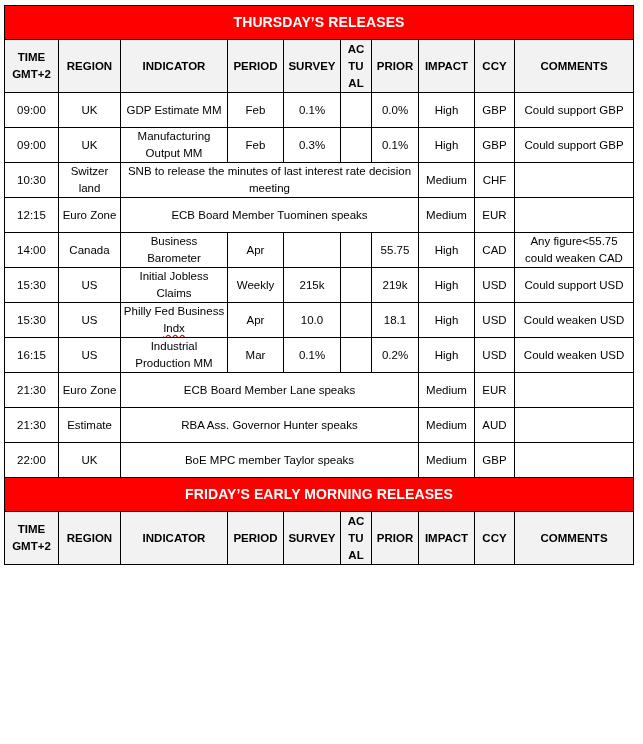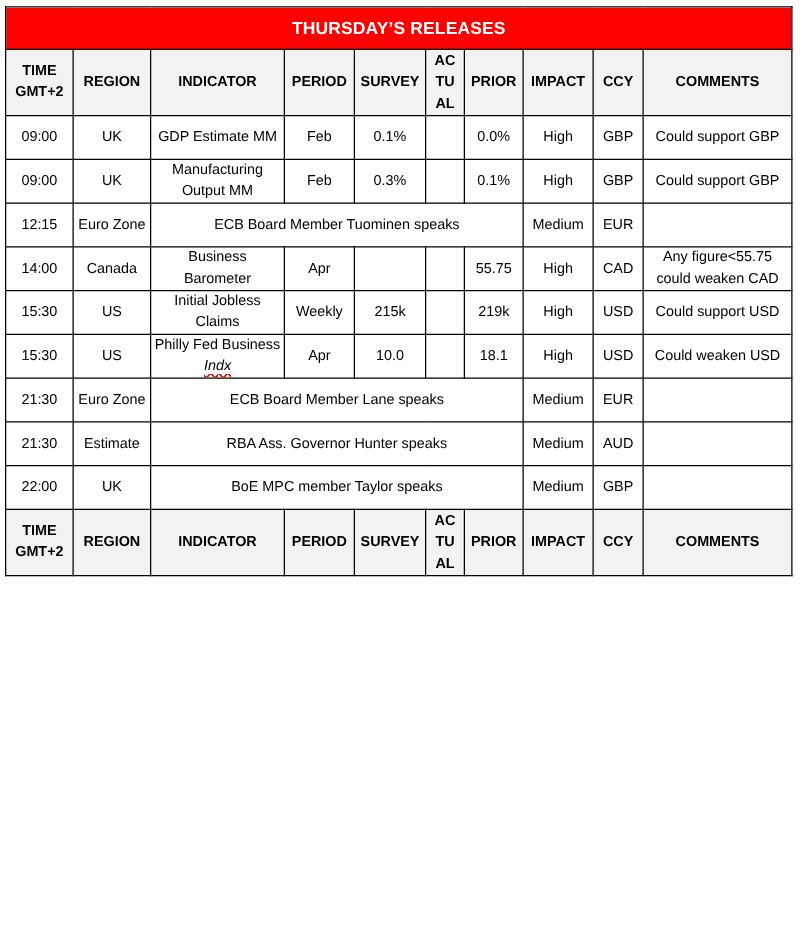--- a/index.html
+++ b/index.html
@@ -7,21 +7,21 @@
          font-family:"Liberation Sans", "DejaVu Sans", sans-serif; color:#000; }
   .wrap { position:absolute; left:4px; top:5px; width:629px; }
   table { border-collapse:collapse; width:629px; table-layout:fixed; }
   td, th { border:1px solid #000; text-align:center; vertical-align:middle;
            font-size:11.5px; line-height:17px; padding:0 2px; overflow:hidden; }
   th { background:#f2f2f2; font-weight:bold; font-size:11.5px; }
   .title td { background:#ff0000; color:#fff; font-weight:bold; font-size:14px;
               height:33px; border:1px solid #000; letter-spacing:0.1px; }
   tr.hdr th { height:52px; }
   tr.row td { height:34px; }
-  .sq { text-decoration: underline wavy #d00000; text-underline-offset:2px;font-style:italic; }
+  .sq { text-decoration: underline wavy #d00000; text-underline-offset:2px; }
 </style>
 </head>
 <body>
 
 <div class="wrap">
 <table>
   <colgroup>
     <col style="width:54px">
         <col style="width:62px">
         <col style="width:107px">
@@ -67,20 +67,28 @@
           <td>Manufacturing Output MM</td>
           <td>Feb</td>
           <td>0.3%</td>
           <td></td>
           <td>0.1%</td>
           <td>High</td>
           <td>GBP</td>
           <td>Could support GBP</td>
         </tr>
         <tr class="row">
+          <td>10:30</td>
+          <td>Switzer land</td>
+          <td colspan="5">SNB to release the minutes of last interest rate decision meeting</td>
+          <td>Medium</td>
+          <td>CHF</td>
+          <td></td>
+        </tr>
+        <tr class="row">
           <td>12:15</td>
           <td>Euro Zone</td>
           <td colspan="5">ECB Board Member Tuominen speaks</td>
           <td>Medium</td>
           <td>EUR</td>
           <td></td>
         </tr>
         <tr class="row">
           <td>14:00</td>
           <td>Canada</td>
@@ -111,20 +119,32 @@
           <td><span>Philly Fed Business</span> <span class="sq">Indx</span></td>
           <td>Apr</td>
           <td>10.0</td>
           <td></td>
           <td>18.1</td>
           <td>High</td>
           <td>USD</td>
           <td>Could weaken USD</td>
         </tr>
         <tr class="row">
+          <td>16:15</td>
+          <td>US</td>
+          <td>Industrial Production MM</td>
+          <td>Mar</td>
+          <td>0.1%</td>
+          <td></td>
+          <td>0.2%</td>
+          <td>High</td>
+          <td>USD</td>
+          <td>Could weaken USD</td>
+        </tr>
+        <tr class="row">
           <td>21:30</td>
           <td>Euro Zone</td>
           <td colspan="5">ECB Board Member Lane speaks</td>
           <td>Medium</td>
           <td>EUR</td>
           <td></td>
         </tr>
         <tr class="row">
           <td>21:30</td>
           <td>Estimate</td>
@@ -134,20 +154,23 @@
           <td></td>
         </tr>
         <tr class="row">
           <td>22:00</td>
           <td>UK</td>
           <td colspan="5">BoE MPC member Taylor speaks</td>
           <td>Medium</td>
           <td>GBP</td>
           <td></td>
         </tr>
+        <tr class="title">
+          <td colspan="10">FRIDAY’S EARLY MORNING RELEASES</td>
+        </tr>
         <tr class="hdr">
           <th><span>TIME</span><br><span>GMT+2</span></th>
           <th>REGION</th>
           <th>INDICATOR</th>
           <th>PERIOD</th>
           <th>SURVEY</th>
           <th><span>AC</span><br><span>TU</span><br><span>AL</span></th>
           <th>PRIOR</th>
           <th>IMPACT</th>
           <th>CCY</th>

